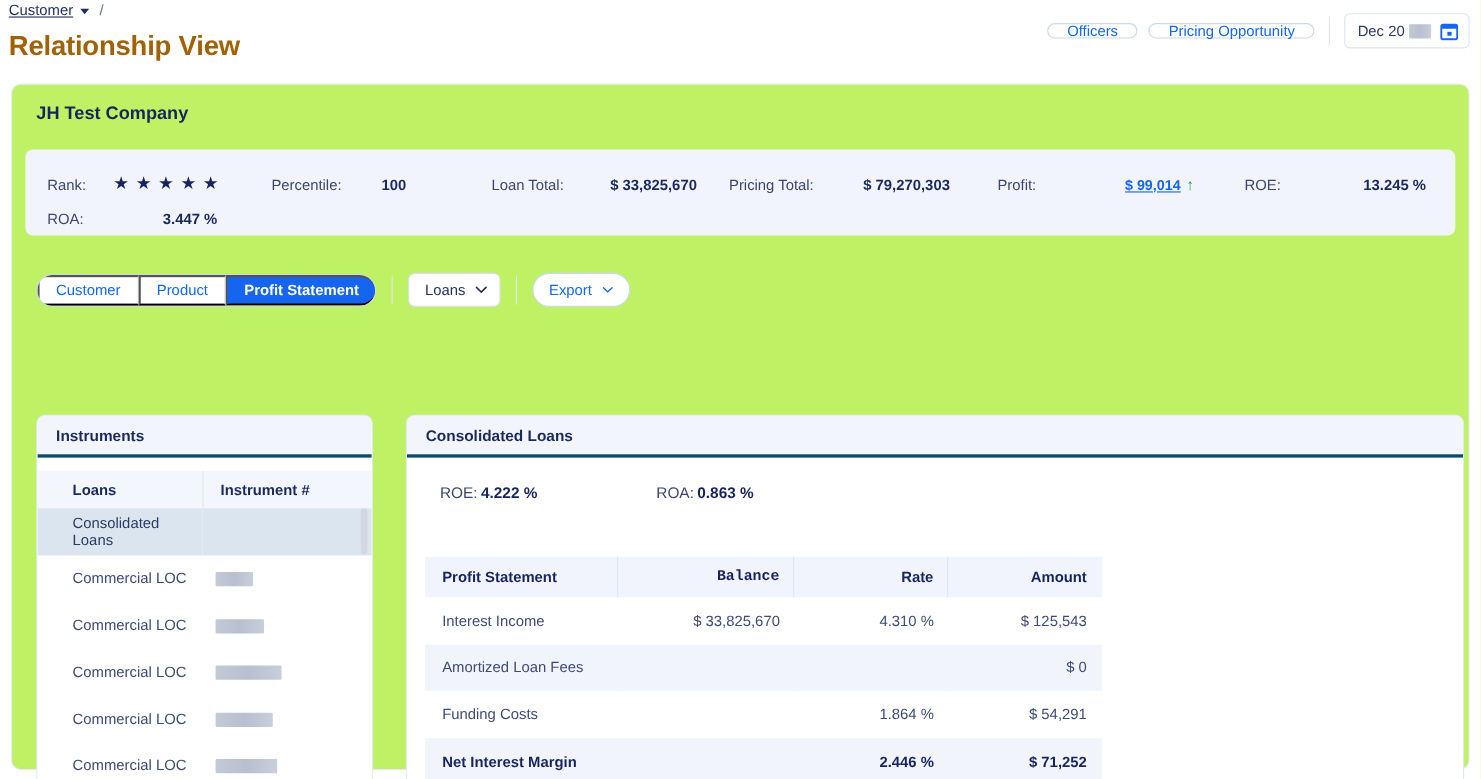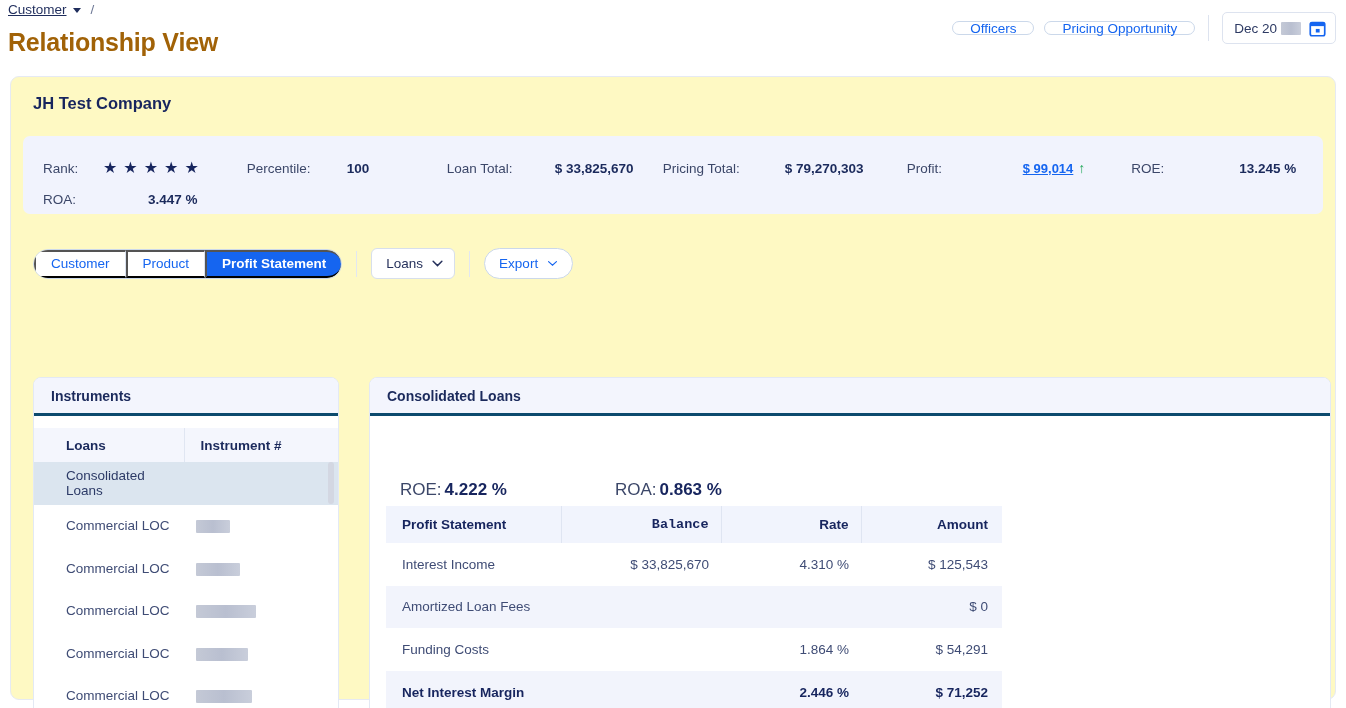--- a/index.html
+++ b/index.html
@@ -64,21 +64,21 @@
     background: linear-gradient(90deg,#c4c9d6,#b9bfd0,#c9cedb);
     filter: blur(0.4px);
     vertical-align: middle;
   }
   .cal-icon { width: 17px; height: 17px; margin-left: 4px; }
 
   
   .card {
     position: absolute; left: 10px; top: 76px;
     width: 1326px; height: 624px;
-    background: #fef9c3;
+    background: #bef264;
     border: 1px solid #e6eaf3; border-radius: 9px;
   }
   .company-name {
     position: absolute; left: 22px; top: 17px;
     font-size: 16.5px; font-weight: 700; color: #17255e;
   }
 
   
   .summary {
     position: absolute; left: 12px; top: 59px;
@@ -167,21 +167,21 @@
   }
   .inst-table td.c1 { padding-left: 32px; }
   .inst-table tr.selected td { background: #dbe5ef; color: #2c3a66; }
   .inst-vscroll {
     position: absolute; right: 4px; top: 46px;
     width: 6px; height: 42px; border-radius: 3px; background: #d3d7e2;
   }
 
   
   .kpis { position: absolute; left: 30px; top: 62px; display: flex; gap: 108px; }
-  .kpi { font-size: 17px; color: #3c4769; margin-top: 40px; }
+  .kpi { font-size: 14px; color: #3c4769; }
   .kpi b { color: #17255e; font-weight: 700; margin-left: 3px; }
 
   .ps-wrap {
     position: absolute; left: 16px; top: 128px;
     width: 930px; height: 268px; overflow: hidden;
   }
   .ps-table { width: 616px; border-collapse: collapse; table-layout: fixed; }
   .ps-table th {
     background: #f1f4fd; height: 37px;
     font-size: 13.5px; font-weight: 700; color: #17255e;

